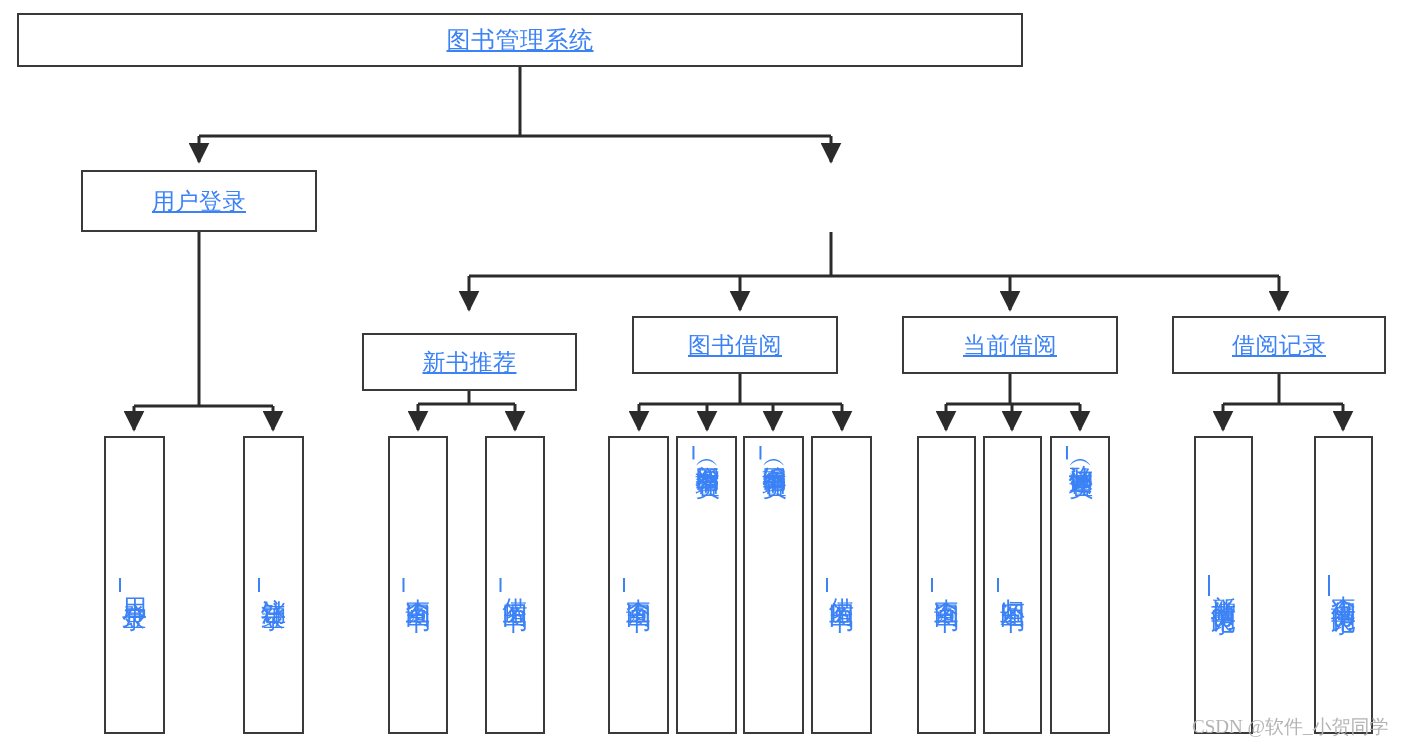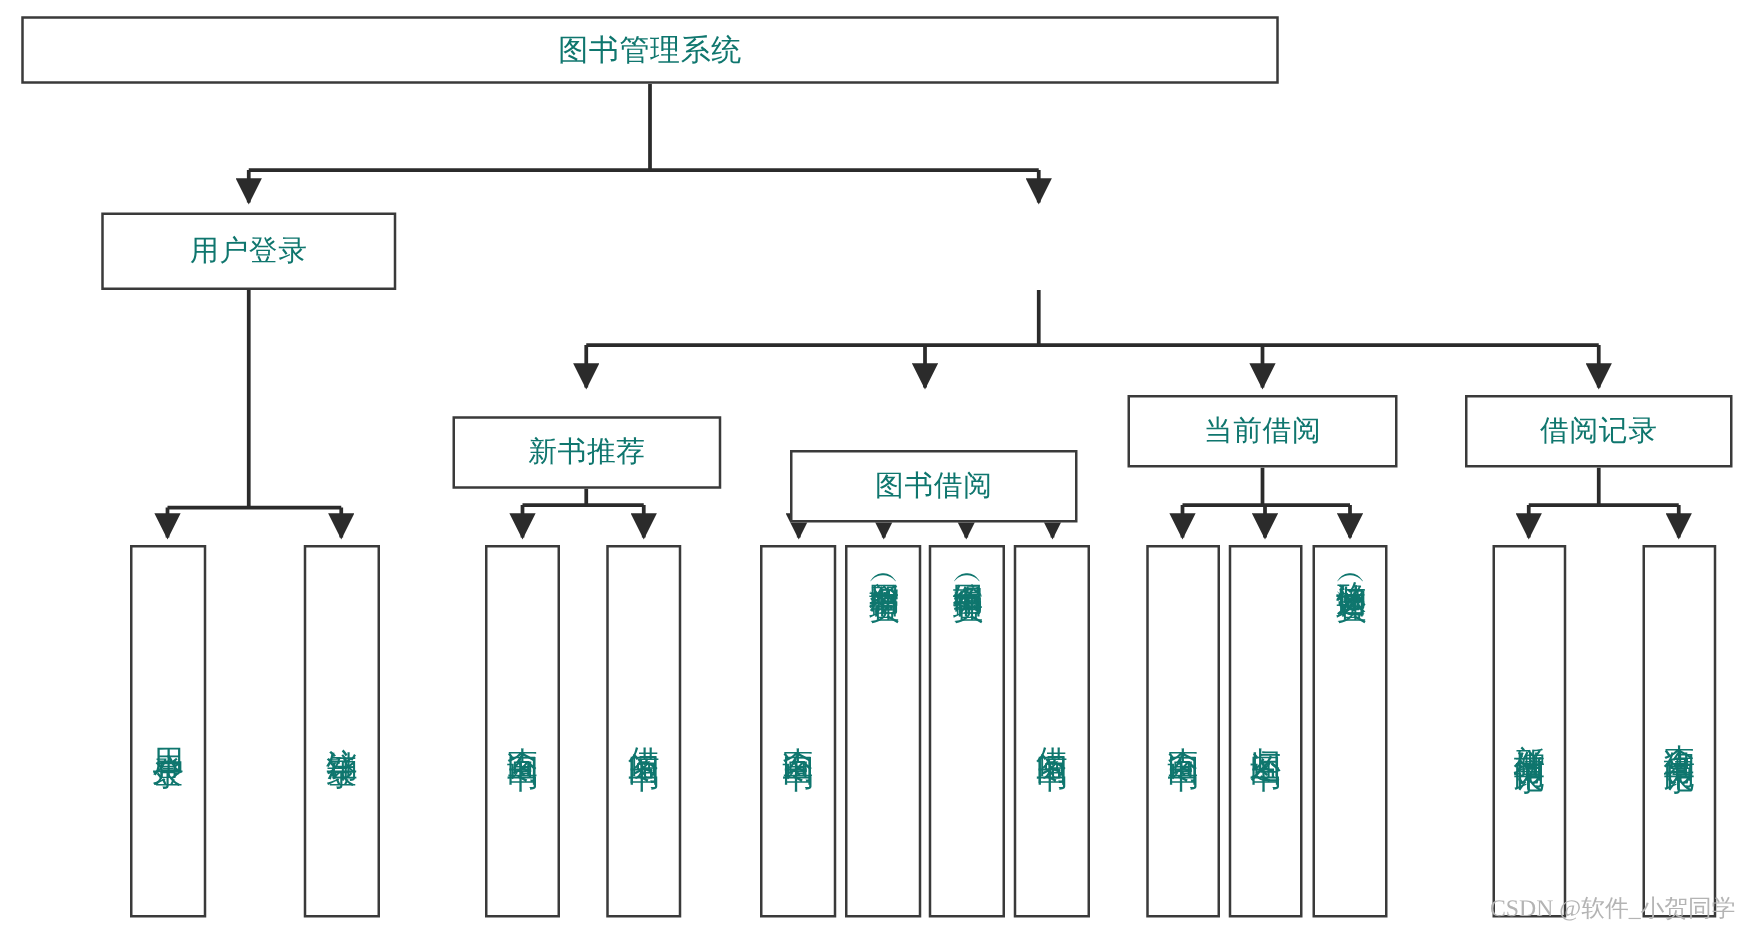--- a/index.html
+++ b/index.html
@@ -27,22 +27,23 @@
     pointer-events: none;
   }
   .node {
     position: absolute;
     box-sizing: border-box;
     background: #ffffff;
     border: 2.5px solid #3a3a3a;
     display: flex;
     align-items: center;
     justify-content: center;
-    color: #0f766e;
+    color: #3b82f6;
     z-index: 2;
+    text-decoration: underline;
   }
   .node-label {
     display: block;
     line-height: 1.34;
     letter-spacing: 0.5px;
     white-space: nowrap;
   }
   
   .node.h .node-label {
     font-size: 23px;
@@ -143,21 +144,21 @@
     <span class="node-label">图书管理系统</span>
   </div>
 
   <div class="node h" style="left:81px; top:170px; width:236px; height:62px;">
     <span class="node-label">用户登录</span>
   </div>
 
   <div class="node h" style="left:362px; top:316px; width:215px; height:58px;margin-top:17px;">
     <span class="node-label">新书推荐</span>
   </div>
-  <div class="node h" style="left:632px; top:316px; width:230px; height:58px;margin-top:44px;">
+  <div class="node h" style="left:632px; top:316px; width:206px; height:58px;">
     <span class="node-label">图书借阅</span>
   </div>
   <div class="node h" style="left:902px; top:316px; width:216px; height:58px;">
     <span class="node-label">当前借阅</span>
   </div>
   <div class="node h" style="left:1172px; top:316px; width:214px; height:58px;">
     <span class="node-label">借阅记录</span>
   </div>
 
   <div class="node v center" style="left:104px; top:436px; width:61px; height:298px;">

